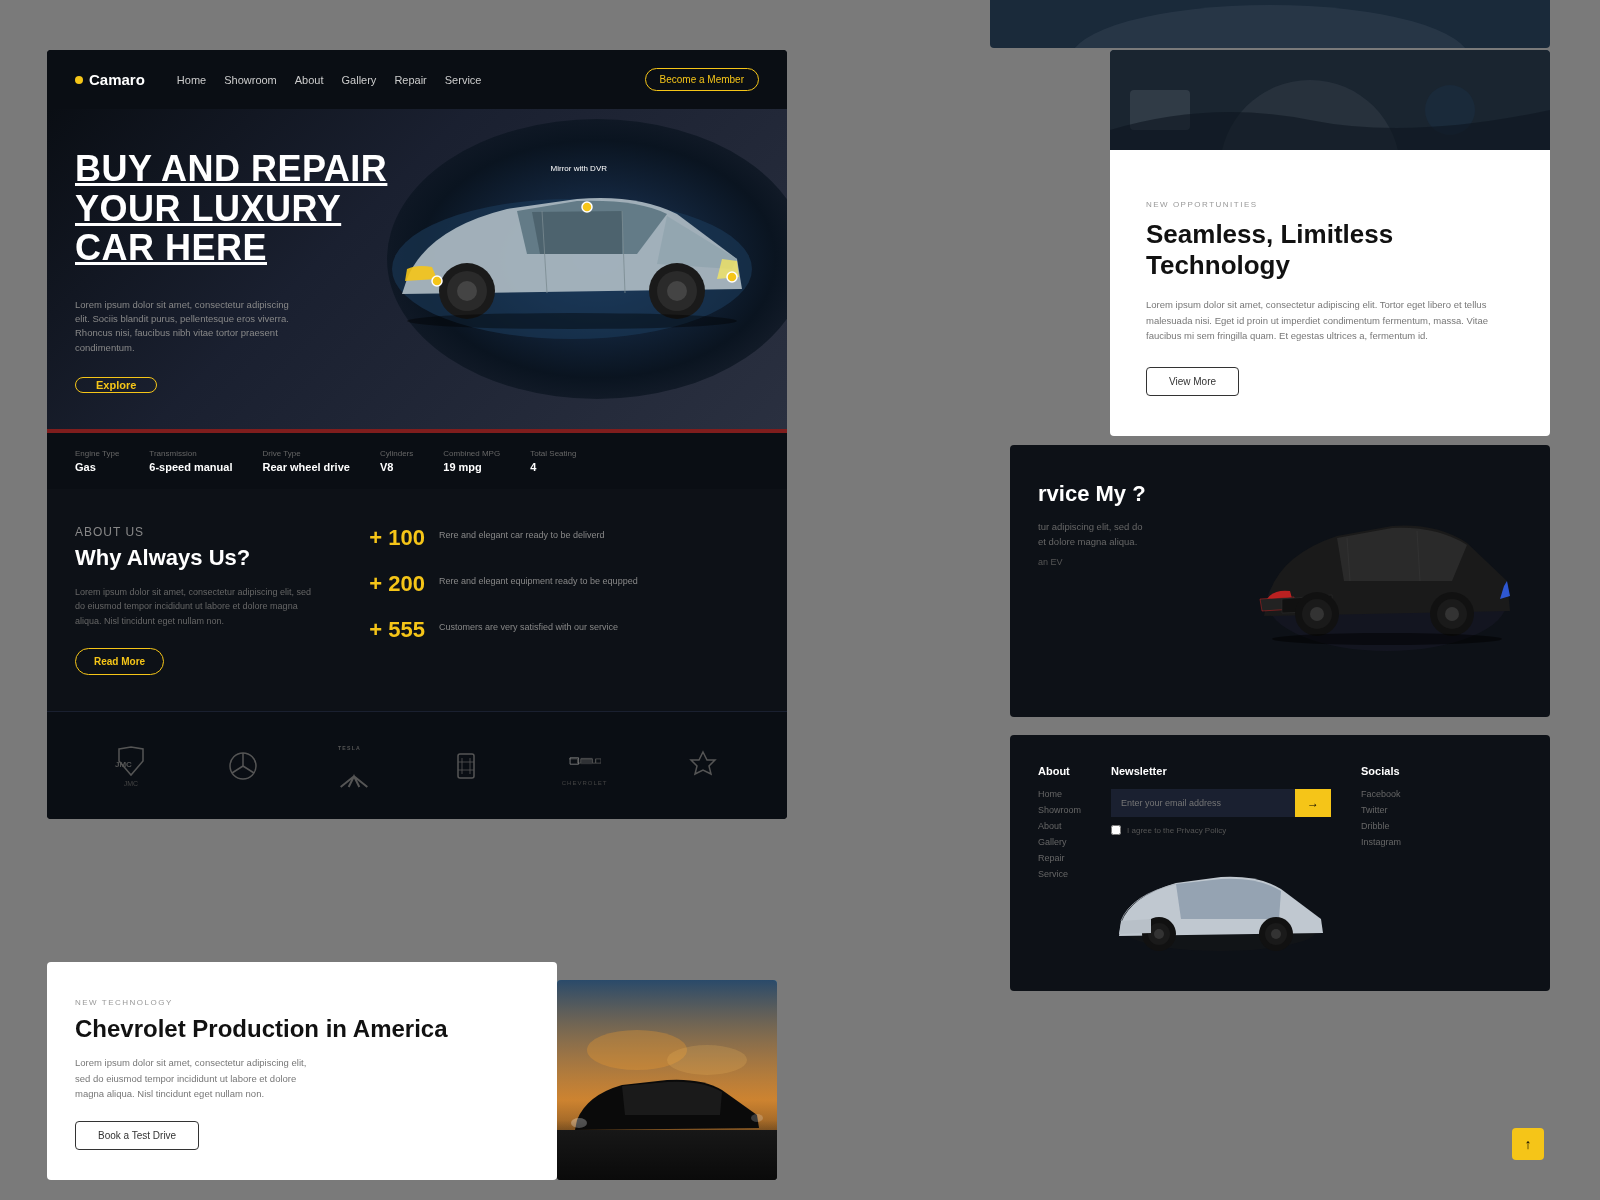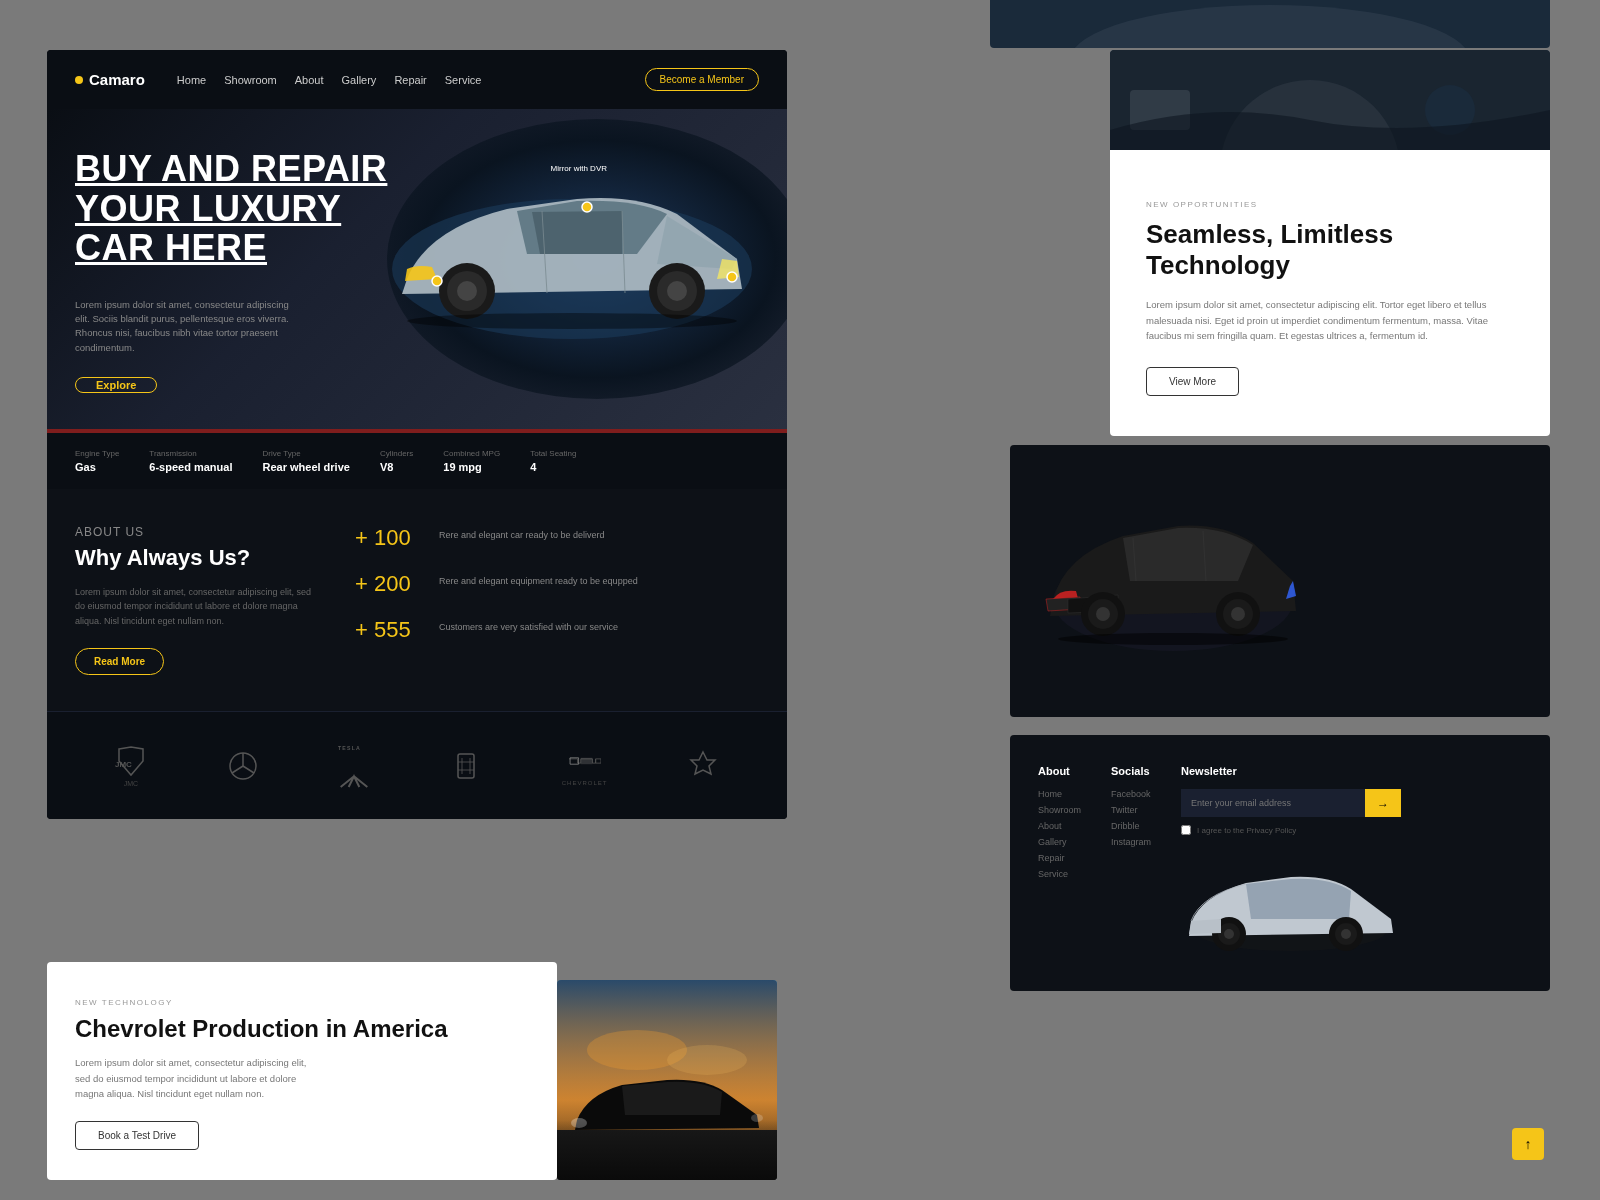--- a/index.html
+++ b/index.html
@@ -203,22 +203,23 @@
     }
     .stat-row {
       display: flex;
       align-items: flex-start;
       margin-bottom: 20px;
       gap: 14px;
     }
     .stat-num {
       color: #f5c518;
       font-size: 22px;
-      font-weight: 400;
+      font-weight: 700;
       min-width: 70px;
+      text-align: right;
     }
     .stat-desc {
       color: #888;
       font-size: 9px;
       line-height: 1.5;
       padding-top: 4px;
     }
 
     
     .brands-bar {
@@ -677,20 +678,25 @@
     <div style="padding-top:110px;">
       <div class="rw-tag">NEW OPPORTUNITIES</div>
       <h2 class="rw-title">Seamless, Limitless Technology</h2>
       <p class="rw-desc">Lorem ipsum dolor sit amet, consectetur adipiscing elit. Tortor eget libero et tellus malesuada nisi. Eget id proin ut imperdiet condimentum fermentum, massa. Vitae faucibus mi sem fringilla quam. Et egestas ultrices a, fermentum id.</p>
       <button class="rw-btn">View More</button>
     </div>
   </div>
 
   <div class="mid-right-panel">
     <div style="display:flex;gap:20px;align-items:flex-start;">
+      <div style="flex:1;">
+        <h2 class="mrp-title">rvice My ?</h2>
+        <p class="mrp-desc">tur adipiscing elit, sed do<br>et dolore magna aliqua.</p>
+        <p class="mrp-note">an EV</p>
+      </div>
 
       <div style="flex:0 0 270px;height:200px;position:relative;">
         <svg width="270" height="190" viewBox="0 0 270 190">
           <ellipse cx="135" cy="120" rx="120" ry="50" fill="#1a1a2a" opacity="0.5"></ellipse>
 
           <path d="M15 120 Q25 75 85 55 L140 45 Q185 42 215 62 L255 100 L258 130 L12 135 Z" fill="#1a1a1a"></path>
           <path d="M85 57 L92 100 L200 100 L215 64 Q185 45 140 47 Z" fill="#2a2a2a"></path>
 
           <path d="M15 118 Q22 108 38 110 L42 125 L13 127 Z" fill="#cc2222" opacity="0.9"></path>
 
@@ -719,28 +725,20 @@
     <div class="footer-cols">
 
       <div>
         <div class="footer-col-title">About</div>
         <a class="footer-link">Home</a>
         <a class="footer-link">Showroom</a>
         <a class="footer-link">About</a>
         <a class="footer-link">Gallery</a>
         <a class="footer-link">Repair</a>
         <a class="footer-link">Service</a>
-      </div>
-
-      <div>
-        <div class="footer-col-title">Socials</div>
-        <a class="footer-link">Facebook</a>
-        <a class="footer-link">Twitter</a>
-        <a class="footer-link">Dribble</a>
-        <a class="footer-link">Instagram</a>
       </div>
 
       <div>
         <div class="footer-col-title">Newsletter</div>
         <div class="newsletter-input-row">
           <input class="newsletter-input" type="email" placeholder="Enter your email address" style="">
           <button class="newsletter-btn">→</button>
         </div>
         <div class="newsletter-check">
           <input type="checkbox" style="">
@@ -756,20 +754,28 @@
             <circle cx="48" cy="83" r="17" fill="#111"></circle>
             <circle cx="48" cy="83" r="11" fill="#1a1a1a"></circle>
             <circle cx="48" cy="83" r="5" fill="#333"></circle>
             <circle cx="165" cy="83" r="17" fill="#111"></circle>
             <circle cx="165" cy="83" r="11" fill="#1a1a1a"></circle>
             <circle cx="165" cy="83" r="5" fill="#333"></circle>
             <path d="M10 70 L40 68 L40 82 L8 83 Z" fill="#b8c0c8"></path>
           </svg>
         </div>
       </div>
+
+      <div>
+        <div class="footer-col-title">Socials</div>
+        <a class="footer-link">Facebook</a>
+        <a class="footer-link">Twitter</a>
+        <a class="footer-link">Dribble</a>
+        <a class="footer-link">Instagram</a>
+      </div>
     </div>
   </div>
 
   <div class="bottom-left-panel">
     <div class="blp-tag">NEW TECHNOLOGY</div>
     <h2 class="blp-title">Chevrolet  Production in America</h2>
     <p class="blp-desc">Lorem ipsum dolor sit amet, consectetur adipiscing elit, sed do eiusmod tempor incididunt ut labore et dolore magna aliqua. Nisl tincidunt eget nullam non.</p>
     <button class="blp-btn">Book a Test Drive</button>
   </div>
 

